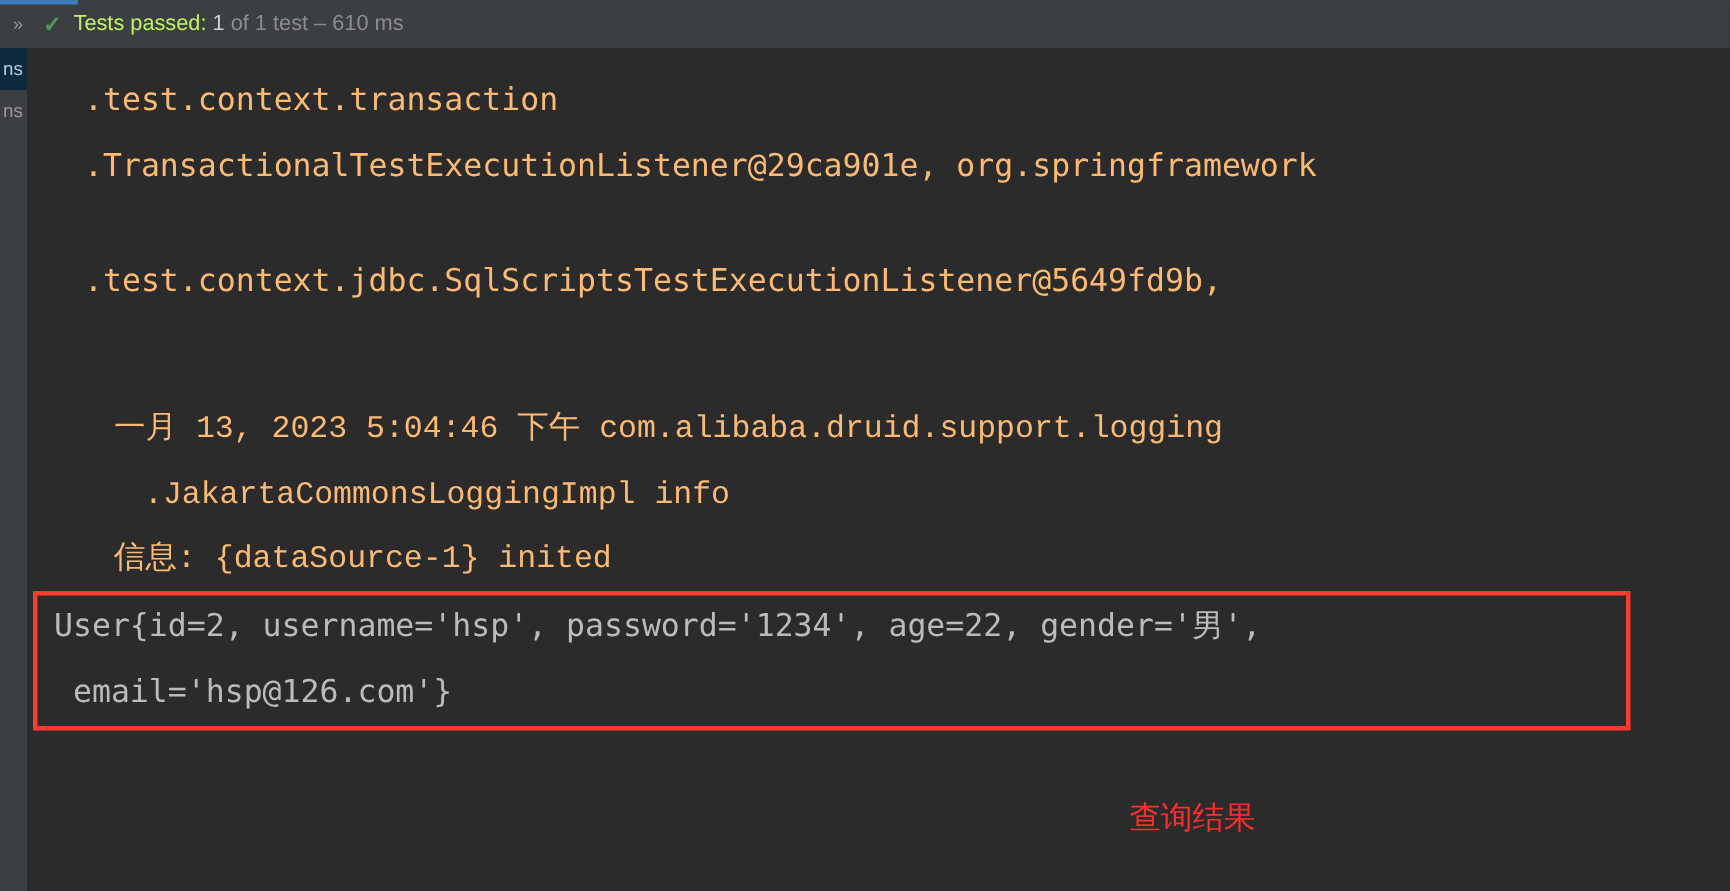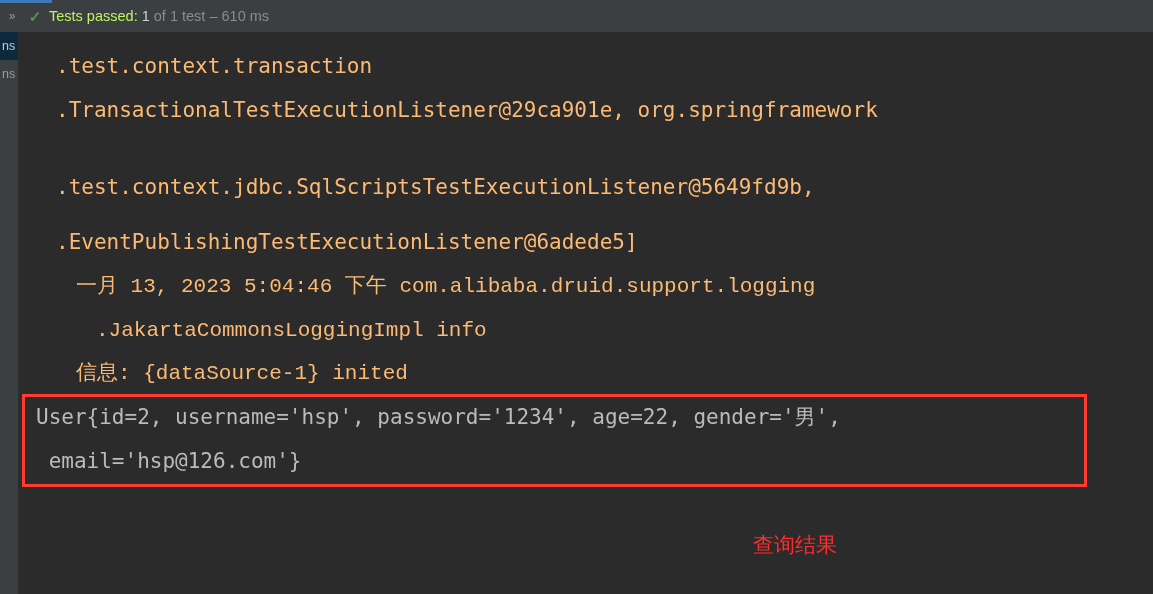--- a/index.html
+++ b/index.html
@@ -180,21 +180,20 @@
 
 <div class="console">
 
   <div class="log-line err" style="left:38px; top:24px;">.test.context.transaction</div>
 
   <div class="log-line err" style="left:38px; top:68px;">.TransactionalTestExecutionListener@29ca901e, org.springframework</div>
 
   <div class="log-line err" style="left:38px; top:112px;margin-top:33px;">.test.context.jdbc.SqlScriptsTestExecutionListener@5649fd9b,</div>
 
 
-  <div class="log-line err" style="left:38px; top:200px;">.EventPublishingTestExecutionListener@6adede5]</div>
 
   <div class="log-line err serif-mono" style="left:18px; top:244px;">一月 13, 2023 5:04:46 下午 com.alibaba.druid.support.logging</div>
 
   <div class="log-line err serif-mono" style="left:38px; top:288px;">.JakartaCommonsLoggingImpl info</div>
 
   <div class="log-line err serif-mono" style="left:18px; top:331px;">信息: {dataSource-1} inited</div>
 
   <div class="log-line out" style="left:18px; top:375px;">User{id=2, username='hsp', password='1234', age=22, gender='男',</div>
 
   <div class="log-line out" style="left:18px; top:419px;"> email='hsp@126.com'}</div>

